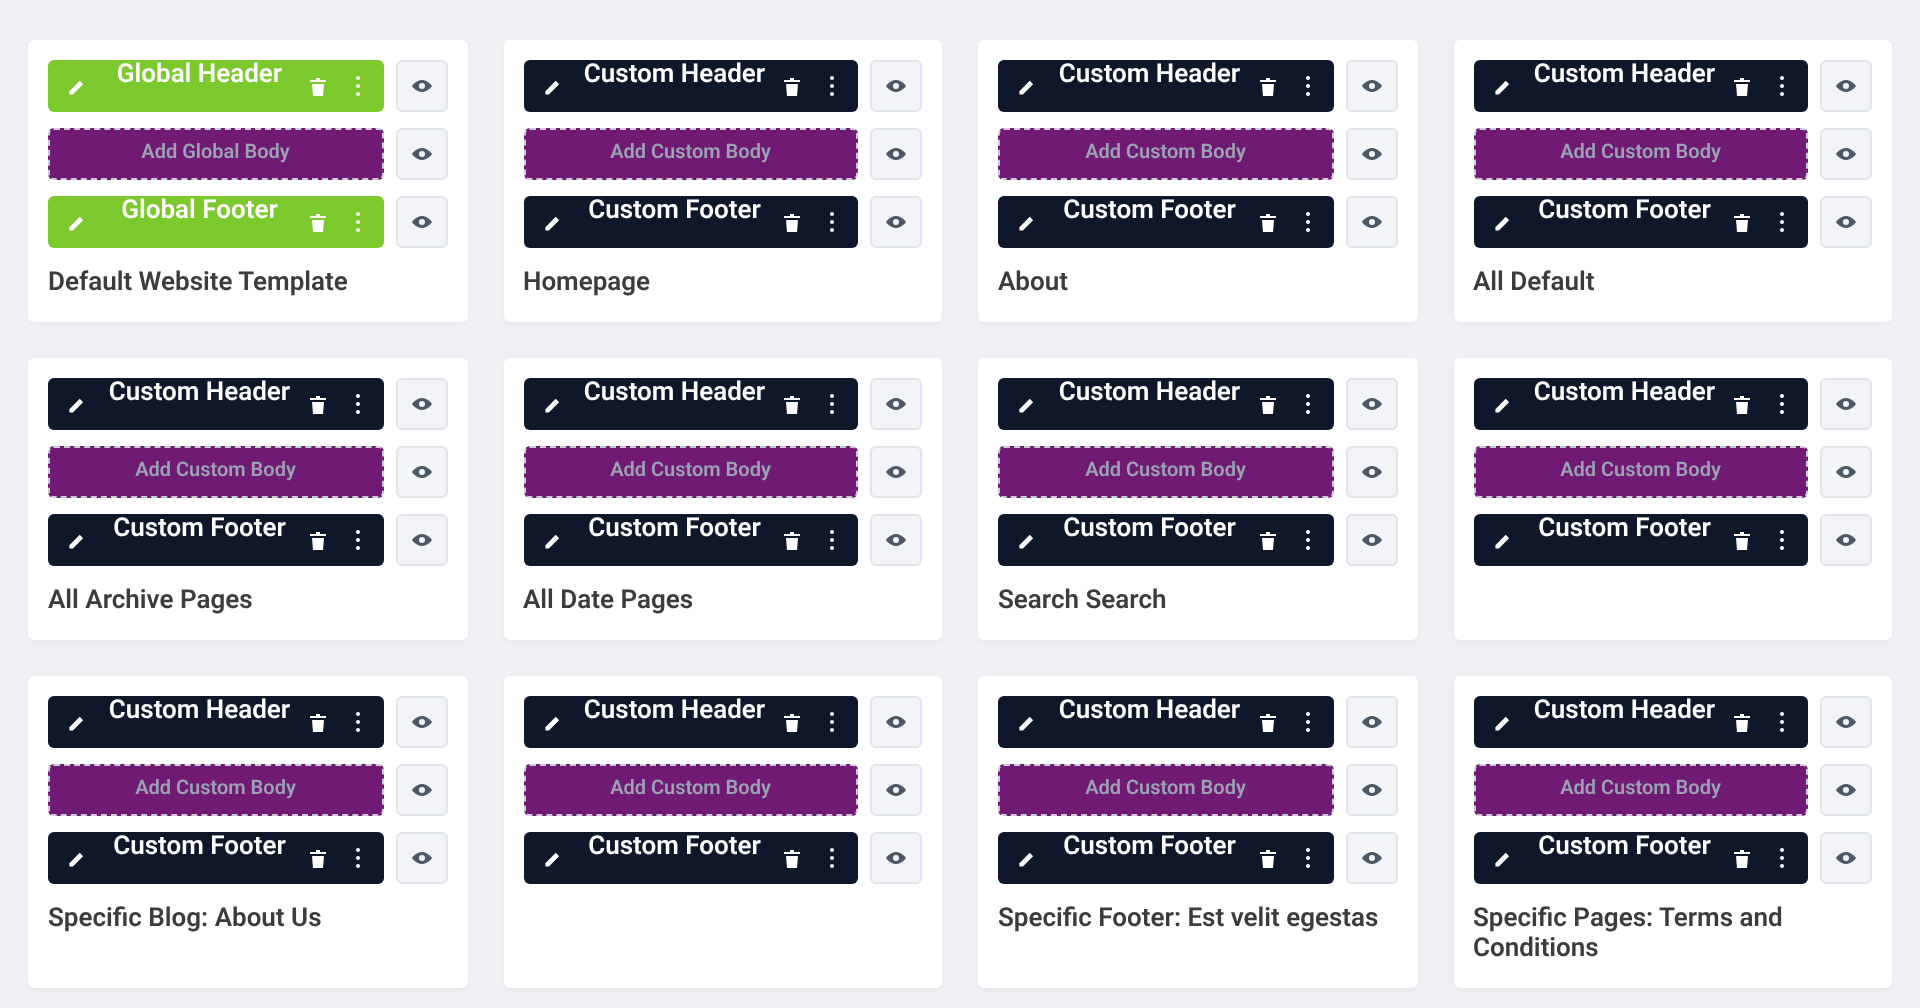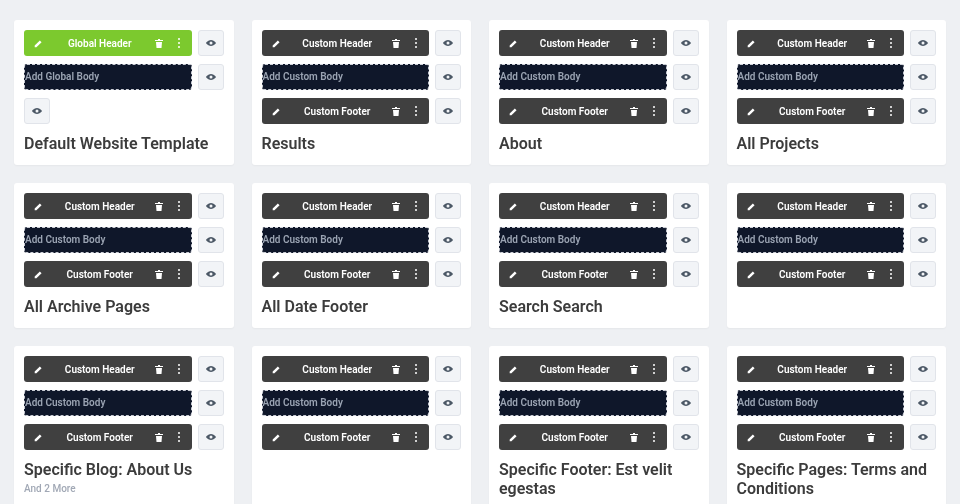--- a/index.html
+++ b/index.html
@@ -24,29 +24,28 @@
   .row {
     display: flex;
     align-items: stretch;
     gap: 6px;
     margin-bottom: 8px;
   }
   .row:last-of-type { margin-bottom: 0; }
   .bar {
     flex: 1;
     display: flex;
-    align-items: center;
     height: 26px;
     border-radius: 3px;
     padding: 0 6px;
     color: #fff;
     font-weight: 600;
-    font-size: 10px;
-  }
-  .bar.dark { background: #404040; }
+    font-size: 13px;
+  }
+  .bar.dark { background: #0f172a; }
   .bar.green { background: #7cc92e; }
   .bar .edit {
     width: 18px;
     display: flex;
     align-items: center;
     justify-content: center;
     flex-shrink: 0;
   }
   .bar .label {
     flex: 1;
@@ -76,32 +75,32 @@
     align-items: center;
     justify-content: center;
     flex-shrink: 0;
     cursor: pointer;
     color: #4c5866;
   }
   .add-body {
     flex: 1;
     border: 1px dashed #c9ccd4;
     border-radius: 3px;
-    text-align: left;
+    text-align: center;
     line-height: 24px;
     height: 26px;
     color: #9aa3b2;
     font-weight: 600;
     font-size: 10px;
-    background: #0f172a;
+    background: #701a75;
     cursor: pointer;
   }
   .card-title {
     margin-top: 10px;
-    font-size: 16px;
+    font-size: 13px;
     font-weight: 600;
     color: #3c3c3c;
   }
   .subtitle {
     margin-top: 4px;
     font-size: 10px;
     color: #a1a8b5;
     font-weight: 500;
   }
   svg { display: block; }
@@ -142,20 +141,40 @@
     <div class="row">
       <div class="add-body">Add Global Body</div>
       <div class="eye-btn">
           <svg width="14" height="14" viewBox="0 0 14 14">
             <use href="#i-eye"></use>
           </svg>
         </div>
     </div>
 
     <div class="row">
+      <div class="bar green">
+        <span class="edit">
+            <svg width="12" height="12" viewBox="0 0 14 14">
+              <use href="#i-pencil"></use>
+            </svg>
+          </span>
+        <span class="label">Global Footer</span>
+        <span class="right-icons">
+          <span class="ic">
+              <svg width="14" height="14" viewBox="0 0 14 14">
+                <use href="#i-trash"></use>
+              </svg>
+            </span>
+          <span class="ic">
+              <svg width="14" height="14" viewBox="0 0 14 14">
+                <use href="#i-dots"></use>
+              </svg>
+            </span>
+        </span>
+      </div>
       <div class="eye-btn">
           <svg width="14" height="14" viewBox="0 0 14 14">
             <use href="#i-eye"></use>
           </svg>
         </div>
     </div>
 
     <div class="card-title">Default Website Template</div>
 
   </div>
@@ -218,21 +237,21 @@
             </span>
         </span>
       </div>
       <div class="eye-btn">
           <svg width="14" height="14" viewBox="0 0 14 14">
             <use href="#i-eye"></use>
           </svg>
         </div>
     </div>
 
-    <div class="card-title">Results</div>
+    <div class="card-title">Homepage</div>
 
   </div>
     <div class="card">
     <div class="row">
       <div class="bar dark">
         <span class="edit">
             <svg width="12" height="12" viewBox="0 0 14 14">
               <use href="#i-pencil"></use>
             </svg>
           </span>
@@ -356,21 +375,21 @@
             </span>
         </span>
       </div>
       <div class="eye-btn">
           <svg width="14" height="14" viewBox="0 0 14 14">
             <use href="#i-eye"></use>
           </svg>
         </div>
     </div>
 
-    <div class="card-title">All Projects</div>
+    <div class="card-title">All Default</div>
 
   </div>
     <div class="card">
     <div class="row">
       <div class="bar dark">
         <span class="edit">
             <svg width="12" height="12" viewBox="0 0 14 14">
               <use href="#i-pencil"></use>
             </svg>
           </span>
@@ -494,21 +513,21 @@
             </span>
         </span>
       </div>
       <div class="eye-btn">
           <svg width="14" height="14" viewBox="0 0 14 14">
             <use href="#i-eye"></use>
           </svg>
         </div>
     </div>
 
-    <div class="card-title">All Date Footer</div>
+    <div class="card-title">All Date Pages</div>
 
   </div>
     <div class="card">
     <div class="row">
       <div class="bar dark">
         <span class="edit">
             <svg width="12" height="12" viewBox="0 0 14 14">
               <use href="#i-pencil"></use>
             </svg>
           </span>
@@ -701,21 +720,20 @@
         </span>
       </div>
       <div class="eye-btn">
           <svg width="14" height="14" viewBox="0 0 14 14">
             <use href="#i-eye"></use>
           </svg>
         </div>
     </div>
 
     <div class="card-title">Specific Blog: About Us</div>
-    <div class="subtitle">And 2 More</div>
   </div>
     <div class="card">
     <div class="row">
       <div class="bar dark">
         <span class="edit">
             <svg width="12" height="12" viewBox="0 0 14 14">
               <use href="#i-pencil"></use>
             </svg>
           </span>
         <span class="label">Custom Header</span>

